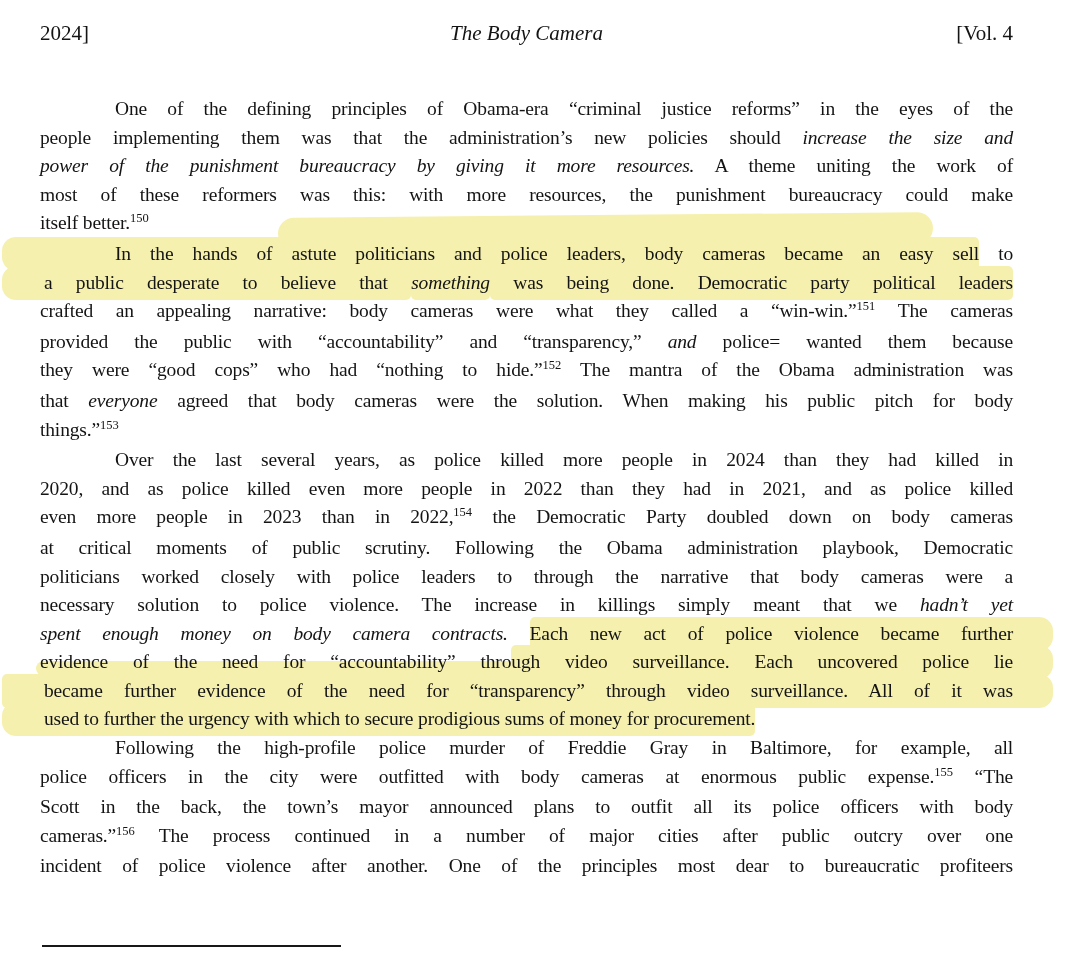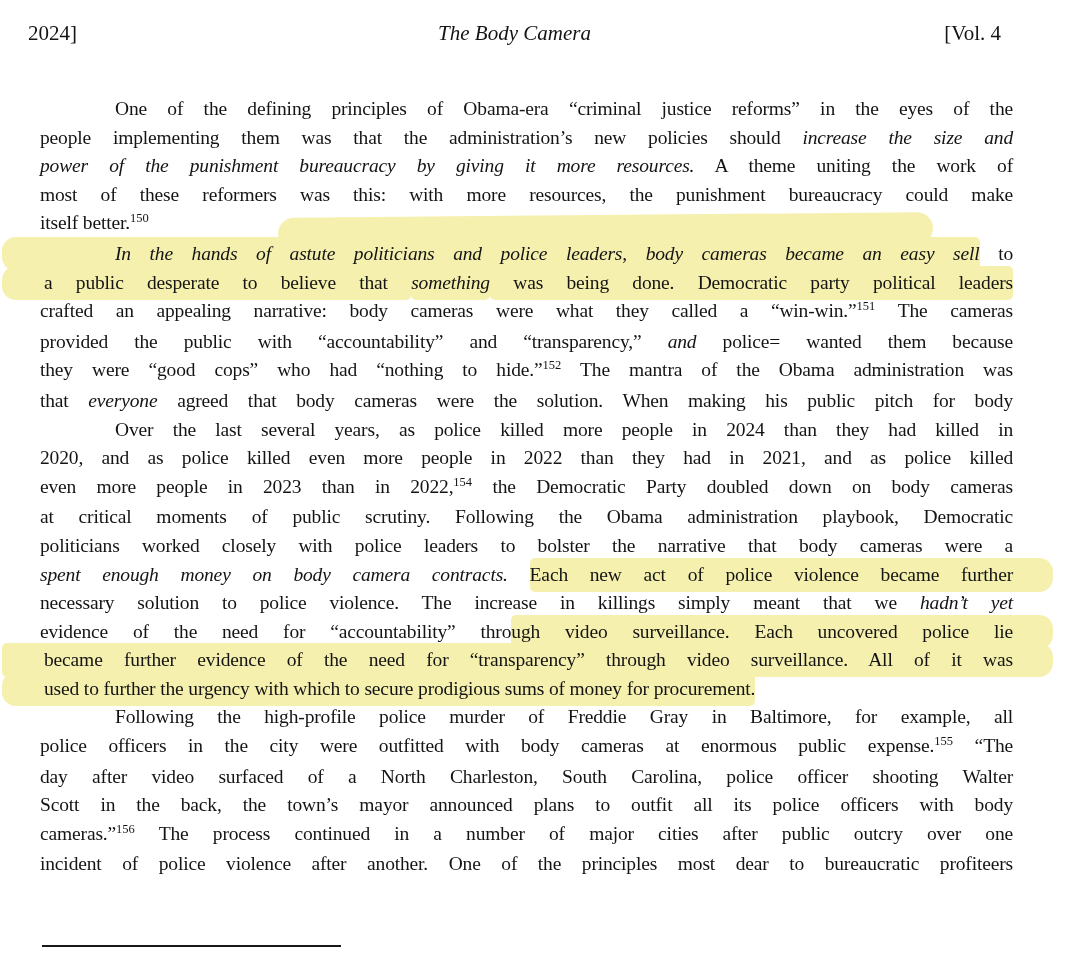--- a/index.html
+++ b/index.html
@@ -12,21 +12,21 @@
     position:relative;
     width:1080px;height:957px;
     background:var(--paper);
     color:var(--ink);
     font-family:"Liberation Serif","DejaVu Serif",serif;
     overflow:hidden;
     margin:0 auto;
   }
   
   .running-head{
-    position:absolute;top:19px;left:28px;width:973px;height:28px;
+    position:absolute;top:19px;left:40px;width:973px;height:28px;
     font-size:21px;line-height:28px;
   }
   .rh-left{position:absolute;left:0;top:0;}
   .rh-center{position:absolute;left:0;right:0;top:0;text-align:center;font-style:italic;}
   .rh-right{position:absolute;right:0;top:0;}
   
   .text-block{
     position:absolute;top:95px;left:40px;width:973px;
   }
   .line{
@@ -40,21 +40,21 @@
   .line.last{text-align-last:left;-moz-text-align-last:left;}
   .indent{display:inline-block;width:75px;}
   .it{font-style:italic;}
   .sup{font-size:12.5px;position:relative;top:-7px;letter-spacing:0;}
   .hl{
     background:var(--hl);
     padding-top:6px;padding-bottom:7px;
     border-radius:5px;
     box-decoration-break:clone;
   }
-  .indpad{padding-left:75px;font-style:italic;}
+  .indpad{padding-left:75px;}
   .bl{padding-left:42px;margin-left:-38px;border-radius:14px 5px 5px 14px;}
   .bl.indpad{padding-left:113px;margin-left:-38px;}
   .br{padding-right:40px;margin-right:-40px;border-radius:5px 14px 14px 5px;}
   
   .stroke{
     position:absolute;z-index:0;background:var(--hl);
     pointer-events:none;
   }
   .stroke-top-blob{top:120px;left:238px;width:655px;height:32px;border-radius:16px;transform:rotate(-0.5deg);}
   .stroke-mid-band{top:566px;left:-4px;width:706px;height:15px;border-radius:8px;}
@@ -83,33 +83,33 @@
       <div class="line"><span class="">people implementing them was that the administration’s new policies should </span><span class="it">increase the size and</span></div>
       <div class="line"><span class="it">power of the punishment bureaucracy by giving it more resources.</span><span class=""> A theme uniting the work of</span></div>
       <div class="line"><span class="">most of these reformers was this: with more resources, the punishment bureaucracy could make</span></div>
       <div class="line last"><span class="">itself better.</span><span class="sup">150</span></div>
       <div class="line"><span class="hl bl indpad">In the hands of astute politicians and police leaders, body cameras became an easy sell</span><span class=""> to</span></div>
       <div class="line"><span class="hl bl">a public desperate to believe that </span><span class="hl it">something</span><span class="hl"> was being done. Democratic party political leaders</span></div>
       <div class="line"><span class="">crafted an appealing narrative: body cameras were what they called a “win-win.”</span><span class="sup">151</span><span class=""> The cameras</span></div>
       <div class="line"><span class="">provided the public with “accountability” and “transparency,” </span><span class="it">and</span><span class=""> police= wanted them because</span></div>
       <div class="line"><span class="">they were “good cops” who had “nothing to hide.”</span><span class="sup">152</span><span class=""> The mantra of the Obama administration was</span></div>
       <div class="line"><span class="">that </span><span class="it">everyone</span><span class=""> agreed that body cameras were the solution. When making his public pitch for body</span></div>
+      <div class="line last"><span class="">things.”</span><span class="sup">153</span></div>
       <div class="line"><span class="indent"></span><span class="">Over the last several years, as police killed more people in 2024 than they had killed in</span></div>
       <div class="line"><span class="">2020, and as police killed even more people in 2022 than they had in 2021, and as police killed</span></div>
       <div class="line"><span class="">even more people in 2023 than in 2022,</span><span class="sup">154</span><span class=""> the Democratic Party doubled down on body cameras</span></div>
       <div class="line"><span class="">at critical moments of public scrutiny. Following the Obama administration playbook, Democratic</span></div>
-      <div class="line"><span class="">politicians worked closely with police leaders to bolster the narrative that body cameras were a</span></div>
+      <div class="line"><span class="">politicians worked closely with police leaders to through the narrative that body cameras were a</span></div>
+      <div class="line"><span class="">necessary solution to police violence. The increase in killings simply meant that we </span><span class="it">hadn’t yet</span></div>
       <div class="line"><span class="it">spent enough money on body camera contracts.</span><span class=""> </span><span class="hl br">Each new act of police violence became further</span></div>
-      <div class="line"><span class="">necessary solution to police violence. The increase in killings simply meant that we </span><span class="it">hadn’t yet</span></div>
       <div class="line"><span class="">evidence of the need for “accountability” thro</span><span class="hl br">ugh video surveillance. Each uncovered police lie</span></div>
       <div class="line"><span class="hl bl br">became further evidence of the need for “transparency” through video surveillance. All of it was</span></div>
       <div class="line last"><span class="hl bl">used to further the urgency with which to secure prodigious sums of money for procurement.</span></div>
       <div class="line"><span class="indent"></span><span class="">Following the high-profile police murder of Freddie Gray in Baltimore, for example, all</span></div>
       <div class="line"><span class="">police officers in the city were outfitted with body cameras at enormous public expense.</span><span class="sup">155</span><span class=""> “The</span></div>
-      <div class="line"><span class="">day after video surfaced of a North Charleston, South Carolina, police officer shooting Walter</span></div>
       <div class="line"><span class="">Scott in the back, the town’s mayor announced plans to outfit all its police officers with body</span></div>
       <div class="line"><span class="">cameras.”</span><span class="sup">156</span><span class=""> The process continued in a number of major cities after public outcry over one</span></div>
       <div class="line"><span class="">incident of police violence after another. One of the principles most dear to bureaucratic profiteers</span></div>
     </div>
 
   <div class="footnote-rule"></div>
 
 </div>
 
 </body></html>

